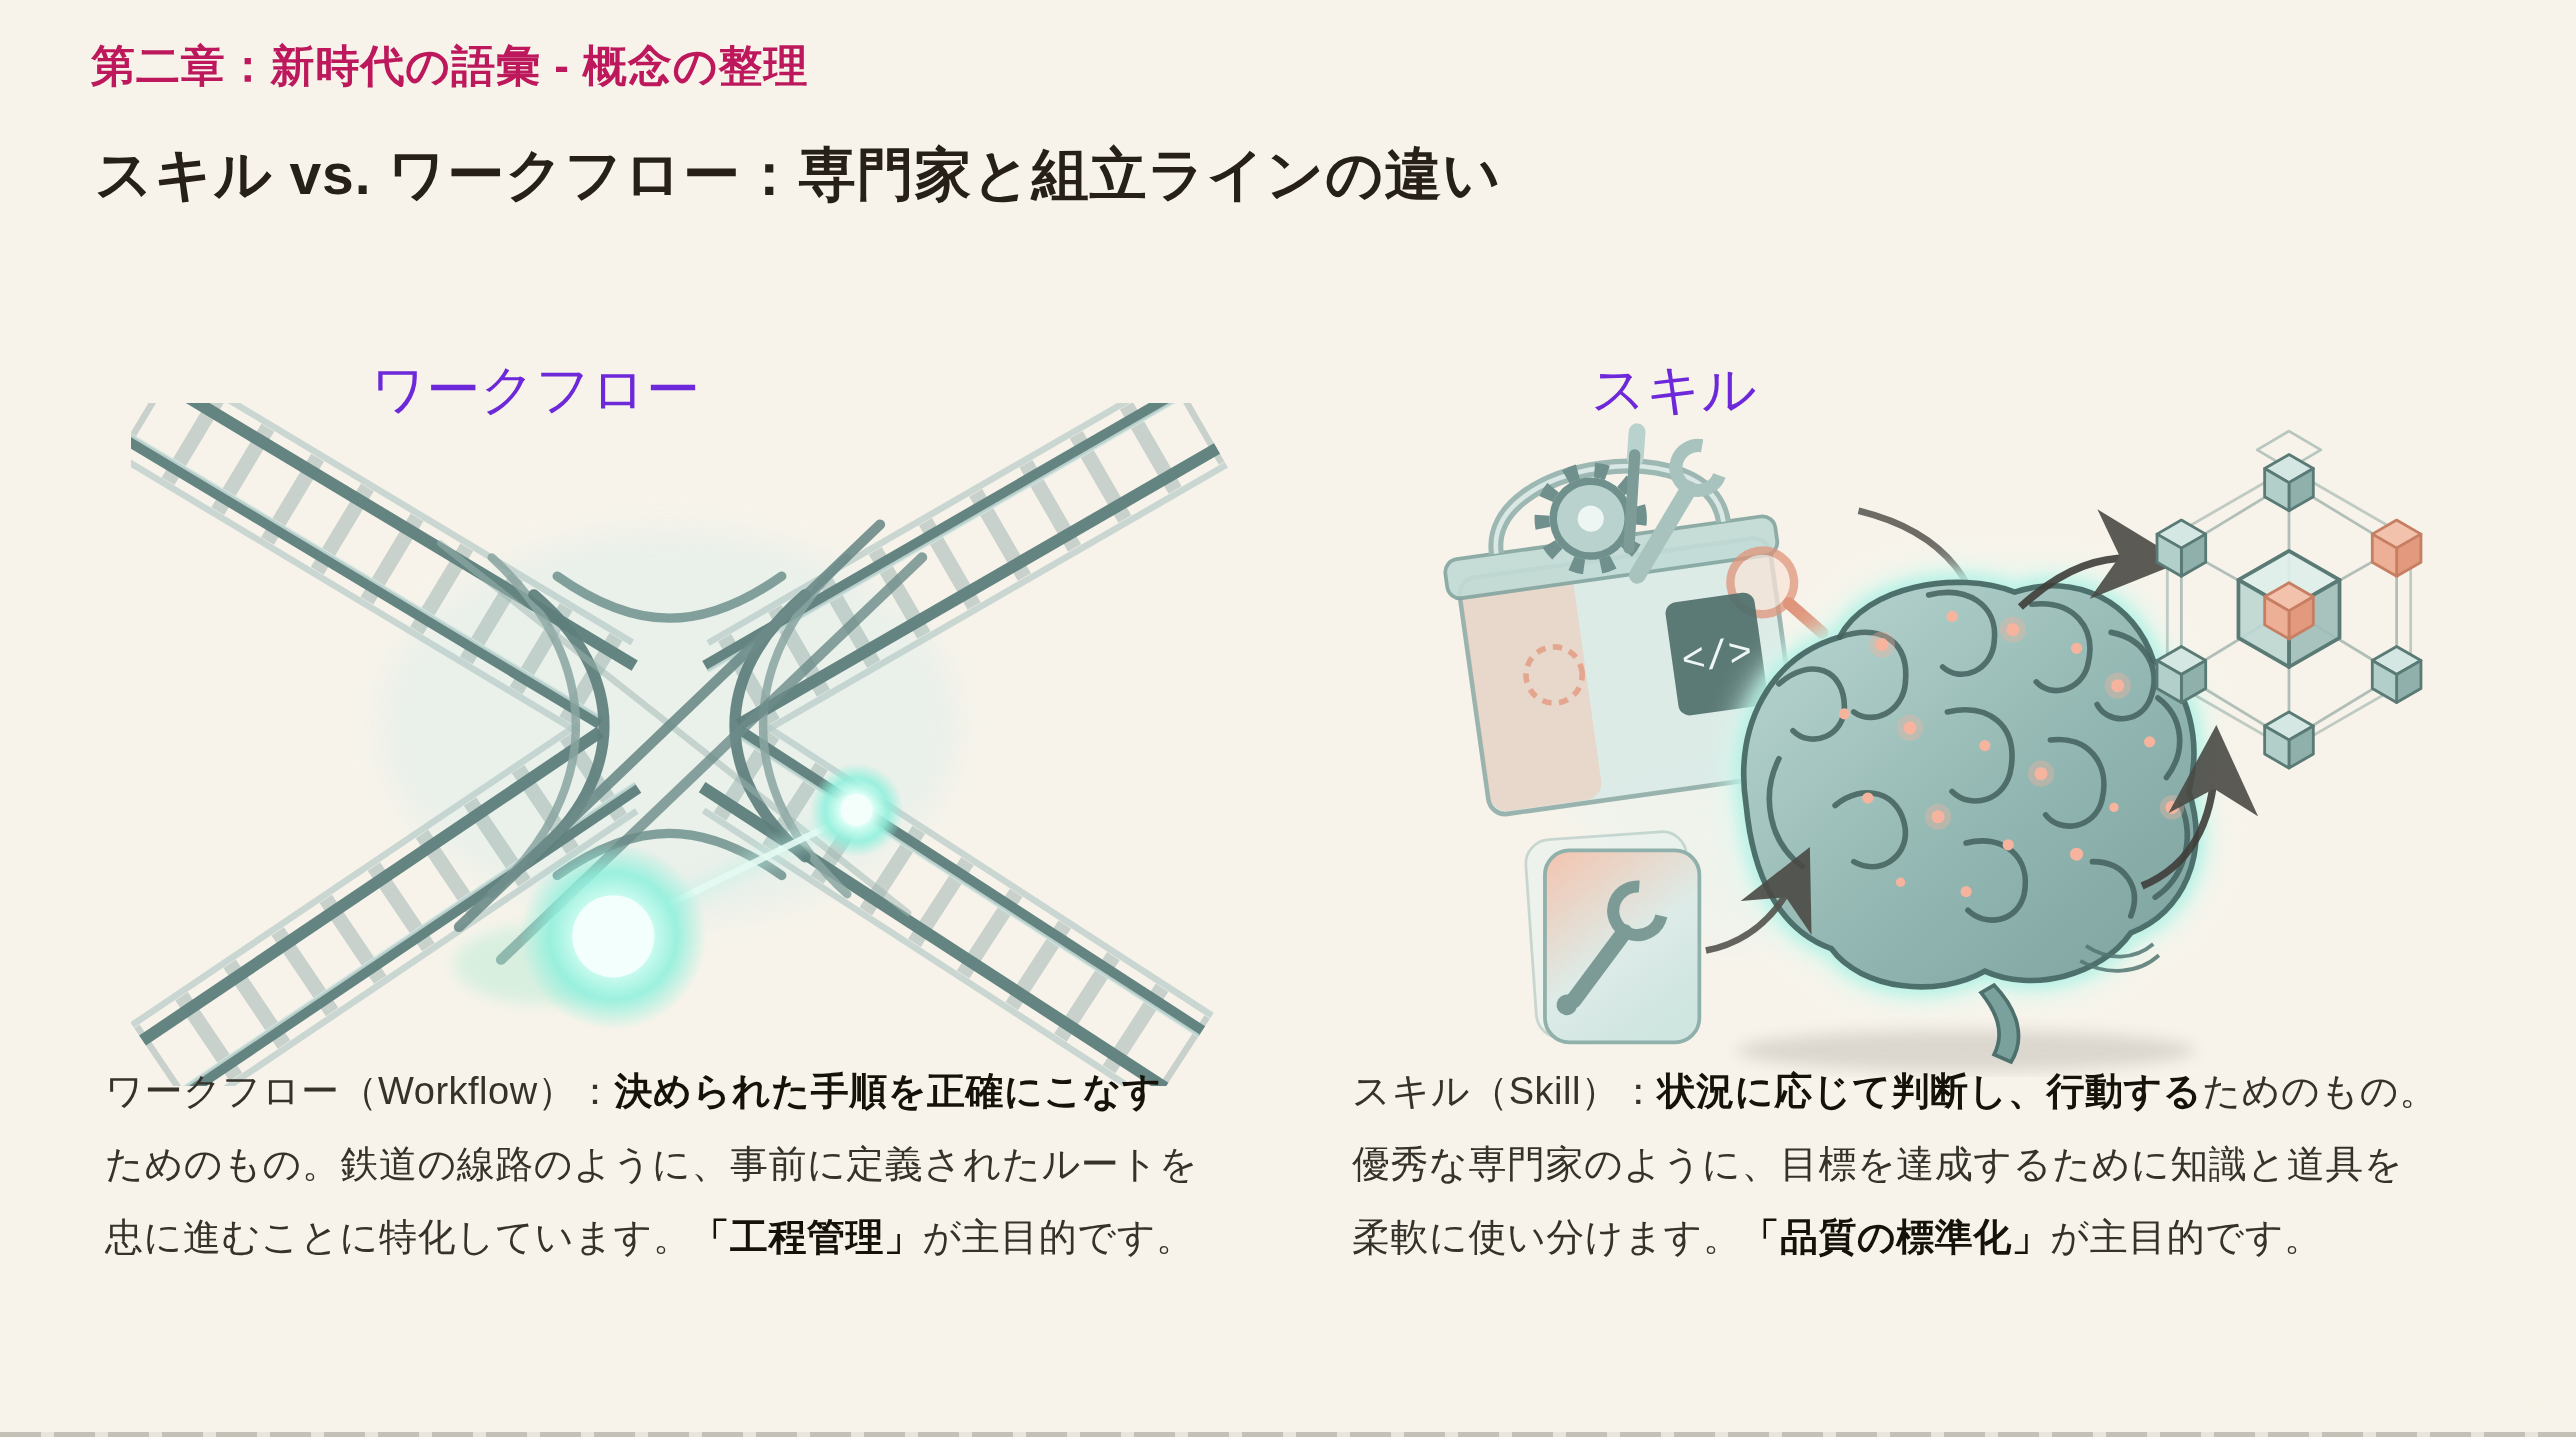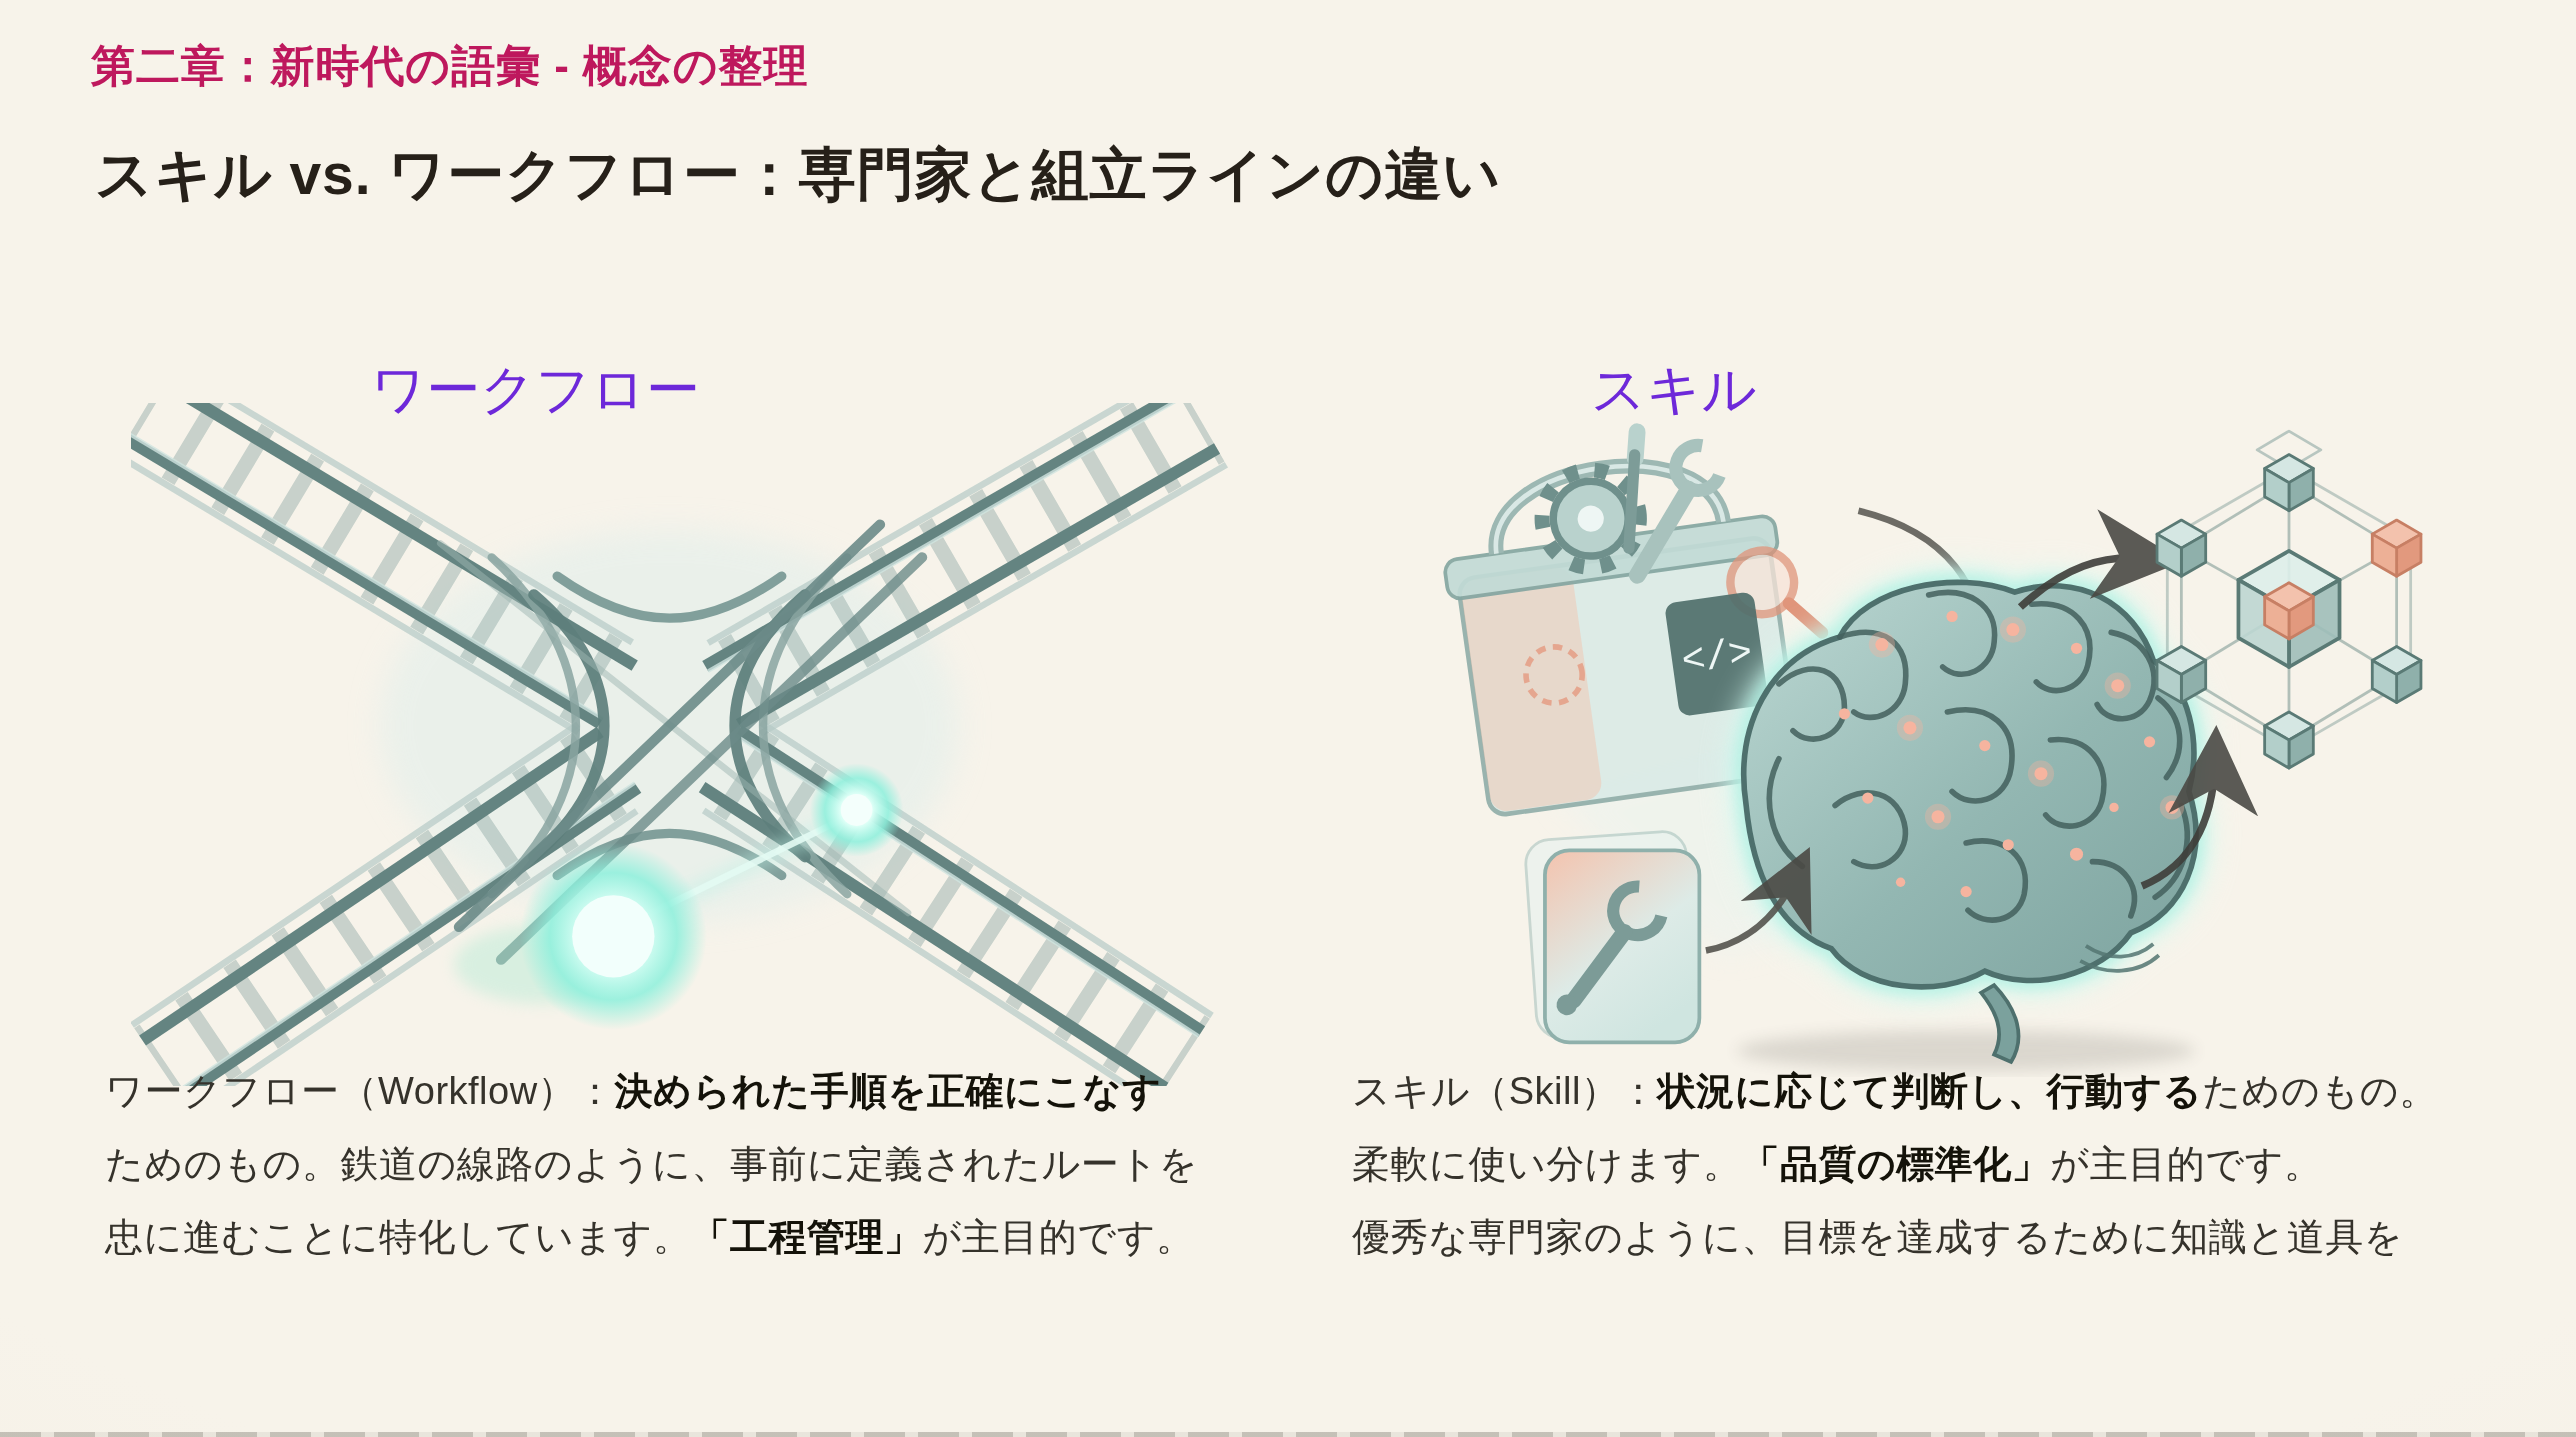--- a/index.html
+++ b/index.html
@@ -313,18 +313,18 @@
   </g>
 </svg>
 
 <div class="abs caption left">
     <div class="cap-line"><span>ワークフロー（Workflow）：</span><span class="b">決められた手順を正確にこなす</span></div>
     <div class="cap-line"><span>ためのもの。鉄道の線路のように、事前に定義されたルートを</span></div>
     <div class="cap-line"><span>忠に進むことに特化しています。</span><span class="b">「工程管理」</span><span>が主目的です。</span></div>
   </div>
 <div class="abs caption right">
     <div class="cap-line"><span>スキル（Skill）：</span><span class="b">状況に応じて判断し、行動する</span><span>ためのもの。</span></div>
+    <div class="cap-line"><span>優秀な専門家のように、目標を達成するために知識と道具を</span></div>
     <div class="cap-line"><span>柔軟に使い分けます。</span><span class="b">「品質の標準化」</span><span>が主目的です。</span></div>
-    <div class="cap-line"><span>優秀な専門家のように、目標を達成するために知識と道具を</span></div>
   </div>
 
 <div class="abs bottom-edge"></div>
 
 
 </body></html>

